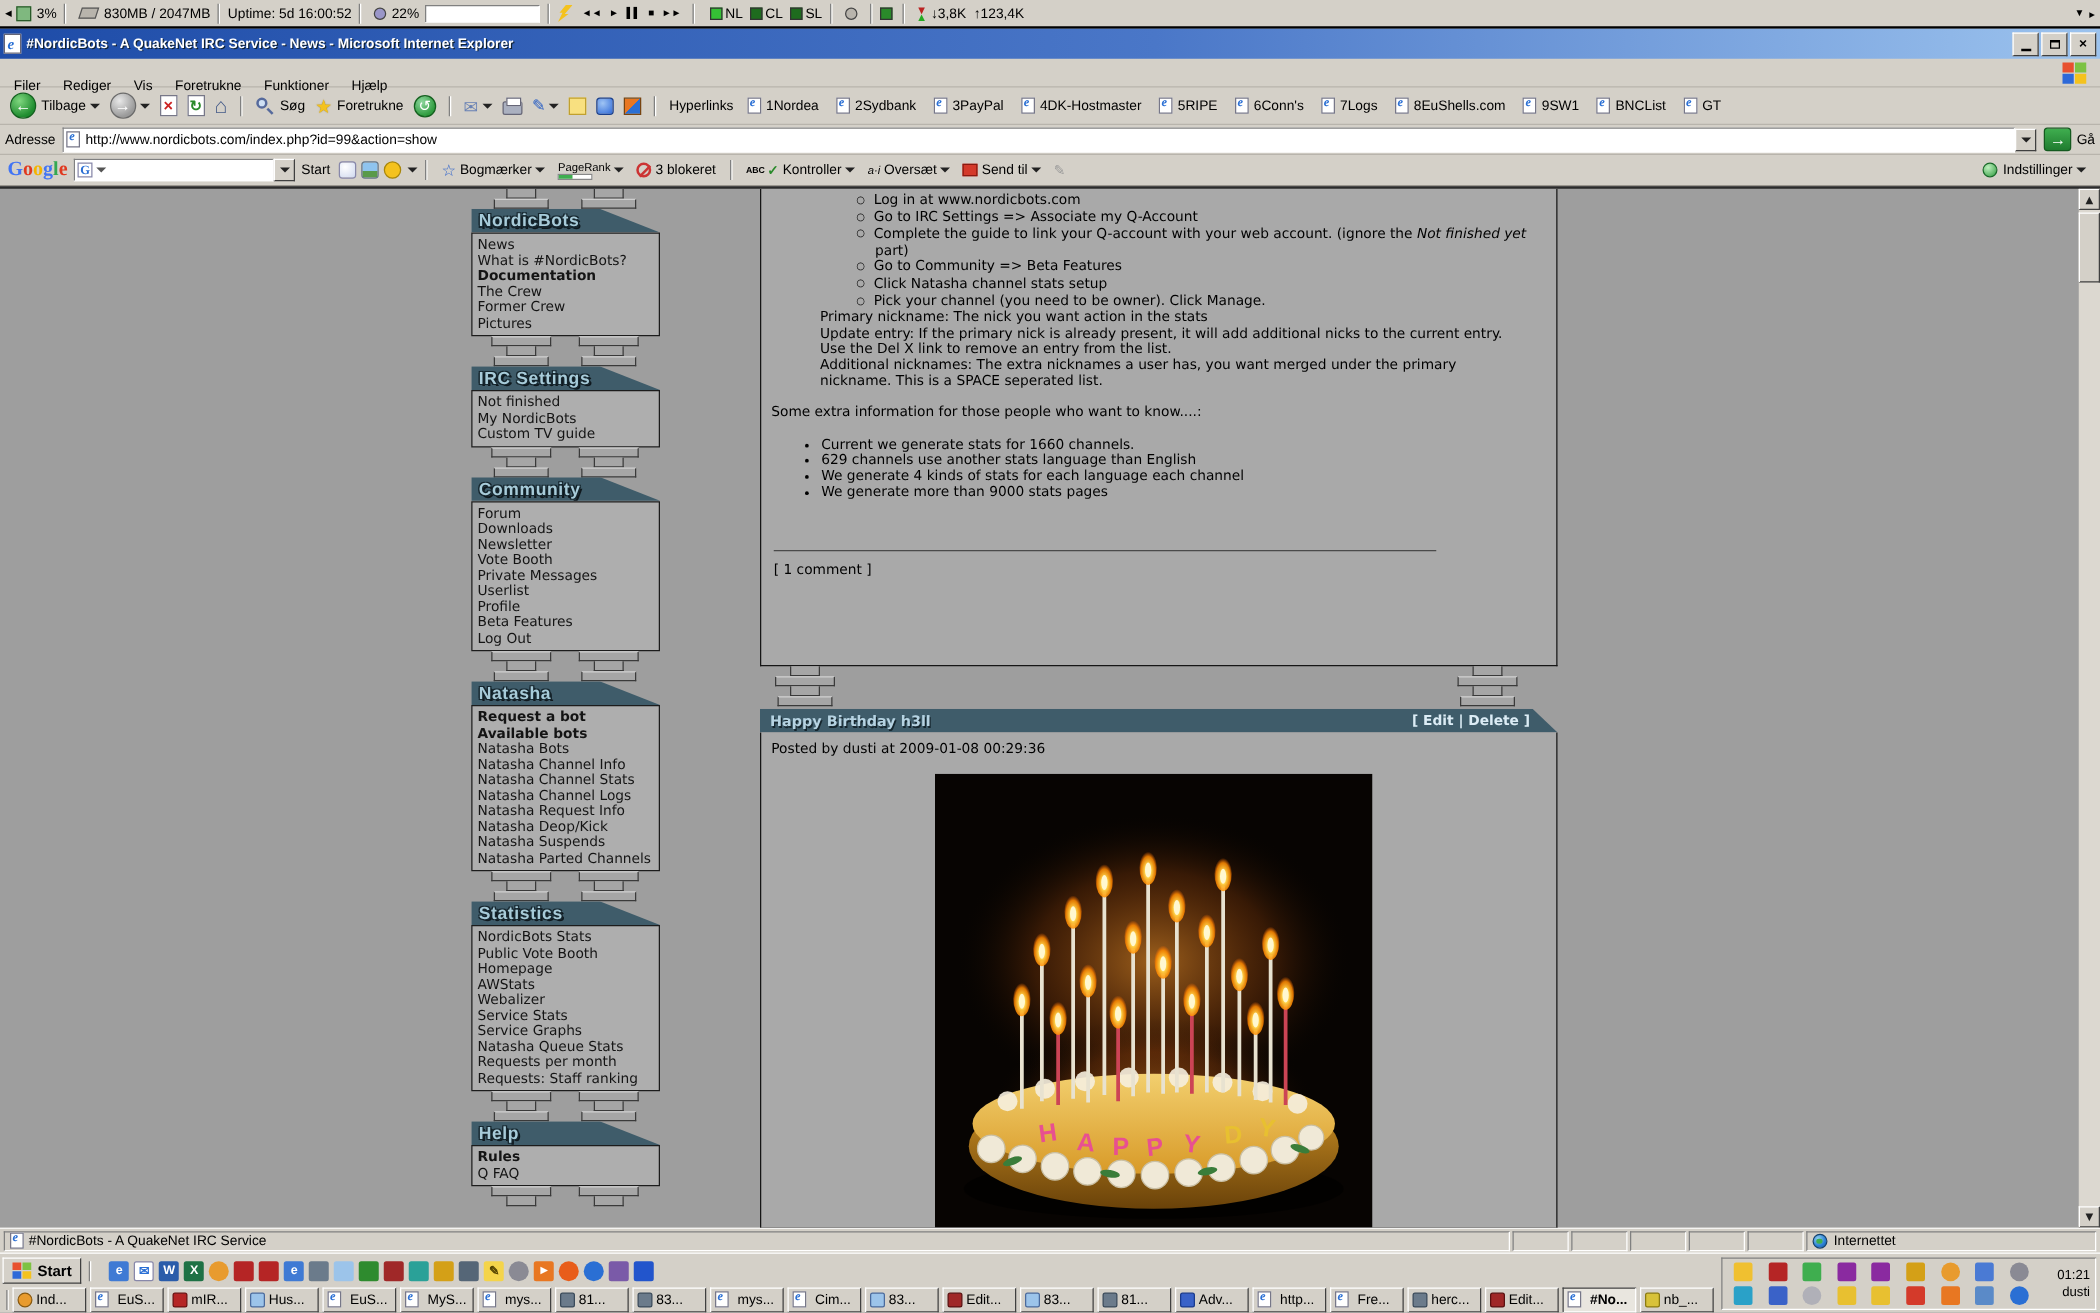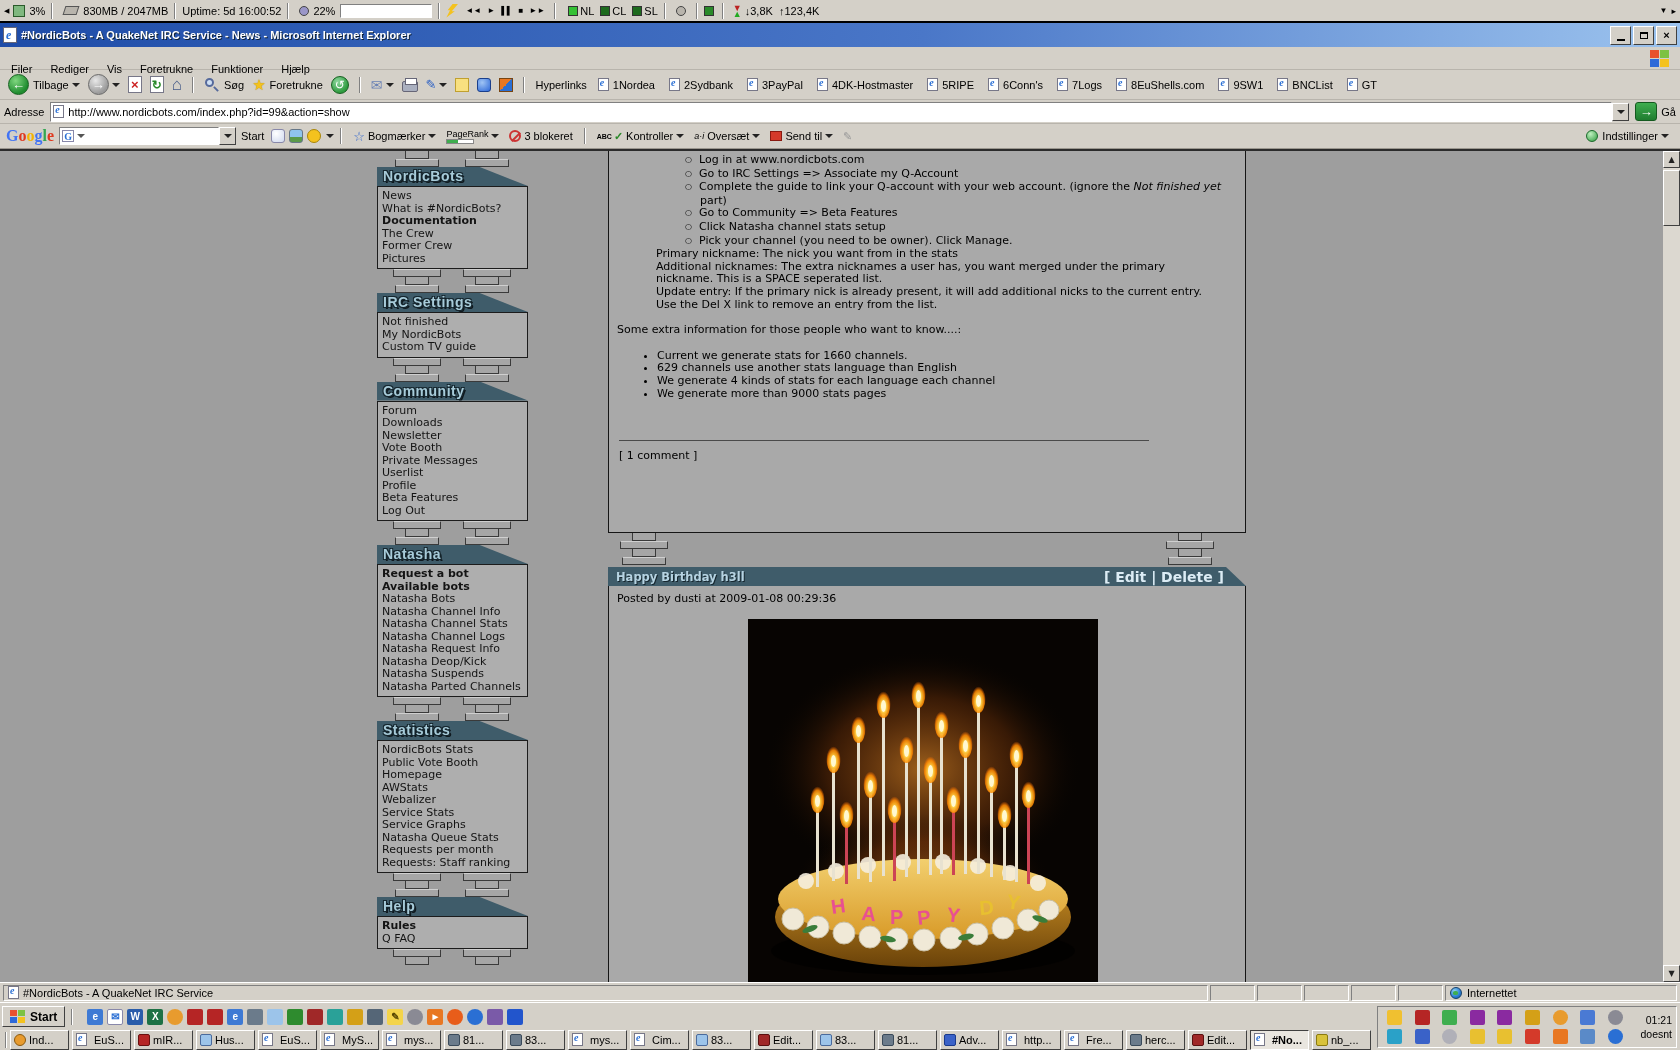--- a/index.html
+++ b/index.html
@@ -129,21 +129,21 @@
   ul.facts { margin:13px 0 0 32px; padding-left:16px; width:560px; }
   ul.facts li { line-height:12.6px; }
   .hrline { border:none; border-top:1px solid #4a4a4a; width:530px; margin:40px 0 8px 10px; }
   .comments { margin-left:10px; cursor:pointer; }
   .studrow-c { position:relative; height:34px; }
   .studc1 { left:10px; } .studc2 { left:556px; }
   #post2hdr { height:19px; background:#3f5c6a; clip-path:polygon(0 0,calc(100% - 20px) 0,100% 100%,0 100%);
     display:flex; align-items:center; padding:0 8px; }
   #post2hdr .ptitle { flex:1; font-weight:bold; color:#b6d3e2; font-size:11.5px;
     text-shadow:1px 1px 0 #16262e; }
-  #post2hdr .pactions { font-weight:bold; color:#dcecf5; font-size:14px; cursor:pointer; margin-right:14px;}
+  #post2hdr .pactions { font-weight:bold; color:#dcecf5; font-size:11px; cursor:pointer; margin-right:14px;}
   #post2body { background:#a9a9a9; border:1px solid #151515; border-top:none; height:397px; overflow:hidden; padding-top:3px; }
   .postedby { margin:3px 0 0 8px; }
   .cakewrap { margin:14px 0 0 139px; width:350px; height:364px; }
 
   
   .vscroll { position:absolute; right:0; top:0; width:17px; height:100%; background:#dcd8d0; }
   .sc-btn { position:absolute; left:0; width:17px; height:17px; background:#d4d0c8; border:1px solid; border-color:#fff #404040 #404040 #fff;
     display:flex; align-items:center; justify-content:center; font-size:8px; color:#222; }
   .sc-up { top:0; } .sc-dn { bottom:0; }
   .sc-thumb { position:absolute; left:0; top:19px; width:17px; height:56px; background:#d4d0c8; border:1px solid; border-color:#fff #404040 #404040 #fff; }
@@ -633,23 +633,23 @@
   <div id="content">
     <div id="post1">
       <ul class="steps">
         <li><span>Log in at www.nordicbots.com</span></li>
         <li><span>Go to IRC Settings =&gt; Associate my Q-Account</span></li>
         <li><span>Complete the guide to link your Q-account with your web account. (ignore the </span><em>Not finished yet</em><span> part)</span></li>
         <li><span>Go to Community =&gt; Beta Features</span></li>
         <li><span>Click Natasha channel stats setup</span></li>
         <li><span>Pick your channel (you need to be owner). Click Manage.</span></li>
       </ul>
-      <div class="details">Primary nickname: The nick you want from in the stats</div>
+      <div class="details">Primary nickname: The nick you want action in the stats</div>
+      <div class="details">Update entry: If the primary nick is already present, it will add additional nicks to the current entry. Use the Del X link to remove an entry from the list.</div>
       <div class="details">Additional nicknames: The extra nicknames a user has, you want merged under the primary nickname. This is a SPACE seperated list.</div>
-      <div class="details">Update entry: If the primary nick is already present, it will add additional nicks to the current entry. Use the Del X link to remove an entry from the list.</div>
       <div class="para">Some extra information for those people who want to know....:</div>
       <ul class="facts">
         <li>Current we generate stats for 1660 channels.</li>
         <li>629 channels use another stats language than English</li>
         <li>We generate 4 kinds of stats for each language each channel</li>
         <li>We generate more than 9000 stats pages</li>
       </ul>
       <hr class="hrline">
       <div class="comments">[ 1 comment ]</div>
     </div>
@@ -993,16 +993,16 @@
       <span class="tri" style="background:#b0b0b8; border-radius:50%;"></span>
       <span class="tri" style="background:#e8c030;"></span>
       <span class="tri" style="background:#e8c030;"></span>
       <span class="tri" style="background:#d43a2a;"></span>
       <span class="tri" style="background:#e87722;"></span>
       <span class="tri" style="background:#5a8ac8;"></span>
       <span class="tri" style="background:#2a6fd4; border-radius:50%;"></span>
     </span>
     <span class="tray-clock">
       <span>01:21</span><br>
-      <span>doesnt</span>
+      <span>dusti</span>
     </span>
   </div>
 </div>
 
 </body></html>

